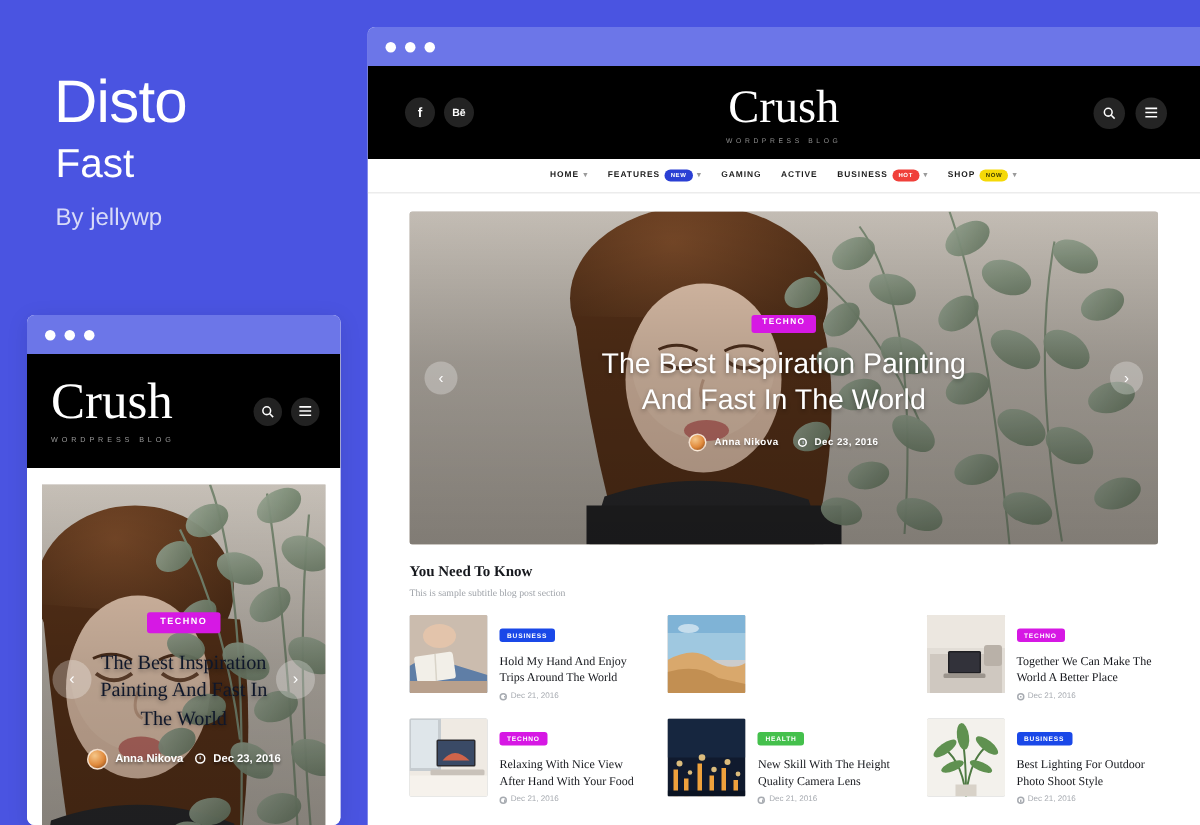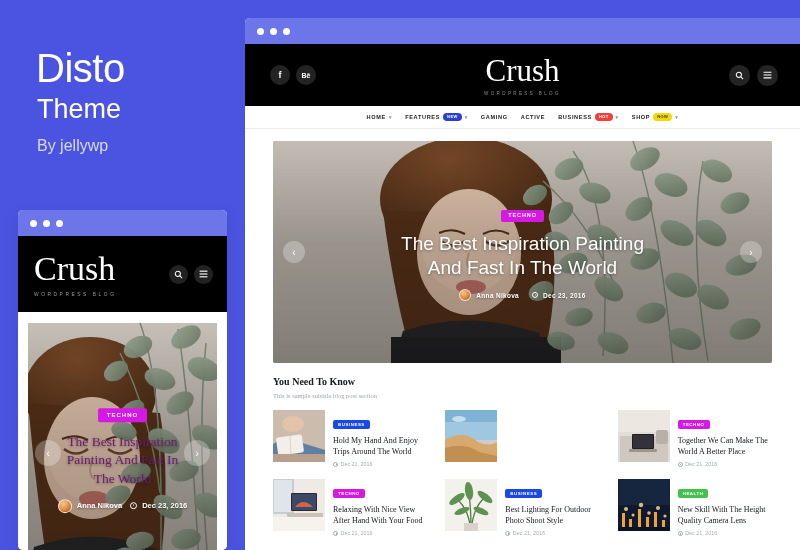--- a/index.html
+++ b/index.html
@@ -395,21 +395,21 @@
     color: #fff;
     font-size: 6px;
     font-weight: 700;
     letter-spacing: 1px;
     padding: 4px 9px;
     border-radius: 2px;
     line-height: 1;
   }
   .mini-title {
     font-family: "Liberation Serif", serif;
-    color: #701a75;
+    color: #0f172a;
     font-size: 13.5px;
     line-height: 1.35;
     margin-top: 11px;
     text-shadow: 0 1px 3px rgba(0,0,0,0.4);
   }
   .mini-meta {
     margin-top: 11px;
     display: flex;
     align-items: center;
     justify-content: center;
@@ -434,21 +434,21 @@
   .mini-arrow.left { left: 7px; }
   .mini-arrow.right { right: 7px; }
 
   svg { display: block; }
 </style>
 </head>
 <body>
 
 <div class="promo">
   <div class="promo-title">Disto</div>
-  <div class="promo-sub">Theme</div>
+  <div class="promo-sub">Fast</div>
   <div class="promo-by">By jellywp</div>
 </div>
 
 <div class="win" id="main-window">
   <div class="titlebar">
     <span class="dot"></span>
     <span class="dot"></span>
     <span class="dot"></span>
   </div>
 
@@ -688,49 +688,20 @@
           <div class="pdate">
             <span class="clock"></span>
             <span>Dec 21, 2016</span>
           </div>
         </div>
       </div>
 
       <div class="post">
         <div class="thumb">
           <svg viewBox="0 0 52 52" width="52" height="52">
-            <rect width="52" height="52" fill="#f3f1ec"></rect>
-            <g stroke="#4f7a43" stroke-width="1.3" fill="none">
-              <path d="M26 52 q-2 -20 -12 -30"></path>
-              <path d="M26 52 q2 -22 12 -32"></path>
-              <path d="M26 52 q0 -24 -2 -36"></path>
-            </g>
-            <g fill="#5f9150">
-              <ellipse cx="12" cy="20" rx="9" ry="3.5" transform="rotate(-35 12 20)"></ellipse>
-              <ellipse cx="40" cy="18" rx="9" ry="3.5" transform="rotate(38 40 18)"></ellipse>
-              <ellipse cx="24" cy="12" rx="4" ry="9" transform="rotate(-8 24 12)"></ellipse>
-              <ellipse cx="17" cy="32" rx="8" ry="3" transform="rotate(-22 17 32)"></ellipse>
-              <ellipse cx="36" cy="32" rx="8" ry="3" transform="rotate(24 36 32)"></ellipse>
-            </g>
-            <rect x="19" y="44" width="14" height="8" fill="#d8d2c8"></rect>
-          </svg>
-        </div>
-        <div class="pbody">
-          <span class="pcat" style="background:#1a48e8">BUSINESS</span>
-          <div class="ptitle">Best Lighting For Outdoor Photo Shoot Style</div>
-          <div class="pdate">
-            <span class="clock"></span>
-            <span>Dec 21, 2016</span>
-          </div>
-        </div>
-      </div>
-
-      <div class="post">
-        <div class="thumb">
-          <svg viewBox="0 0 52 52" width="52" height="52">
             <rect width="52" height="52" fill="#101a2e"></rect>
             <rect y="0" width="52" height="26" fill="#16263f"></rect>
             <g fill="#f0a23c">
               <rect x="4" y="34" width="3" height="18"></rect>
                 <rect x="11" y="40" width="3" height="12"></rect>
               <rect x="20" y="30" width="3" height="22"></rect>
                 <rect x="28" y="38" width="3" height="14"></rect>
               <rect x="36" y="33" width="3" height="19"></rect>
                 <rect x="44" y="41" width="3" height="11"></rect>
             </g>
@@ -741,20 +712,49 @@
                 <circle cx="40" cy="29" r="2"></circle>
               <circle cx="15" cy="36" r="1.5"></circle>
                 <circle cx="47" cy="37" r="1.6"></circle>
             </g>
             <rect y="48" width="52" height="4" fill="#0a1322"></rect>
           </svg>
         </div>
         <div class="pbody">
           <span class="pcat" style="background:#44c04c">HEALTH</span>
           <div class="ptitle">New Skill With The Height Quality Camera Lens</div>
+          <div class="pdate">
+            <span class="clock"></span>
+            <span>Dec 21, 2016</span>
+          </div>
+        </div>
+      </div>
+
+      <div class="post">
+        <div class="thumb">
+          <svg viewBox="0 0 52 52" width="52" height="52">
+            <rect width="52" height="52" fill="#f3f1ec"></rect>
+            <g stroke="#4f7a43" stroke-width="1.3" fill="none">
+              <path d="M26 52 q-2 -20 -12 -30"></path>
+              <path d="M26 52 q2 -22 12 -32"></path>
+              <path d="M26 52 q0 -24 -2 -36"></path>
+            </g>
+            <g fill="#5f9150">
+              <ellipse cx="12" cy="20" rx="9" ry="3.5" transform="rotate(-35 12 20)"></ellipse>
+              <ellipse cx="40" cy="18" rx="9" ry="3.5" transform="rotate(38 40 18)"></ellipse>
+              <ellipse cx="24" cy="12" rx="4" ry="9" transform="rotate(-8 24 12)"></ellipse>
+              <ellipse cx="17" cy="32" rx="8" ry="3" transform="rotate(-22 17 32)"></ellipse>
+              <ellipse cx="36" cy="32" rx="8" ry="3" transform="rotate(24 36 32)"></ellipse>
+            </g>
+            <rect x="19" y="44" width="14" height="8" fill="#d8d2c8"></rect>
+          </svg>
+        </div>
+        <div class="pbody">
+          <span class="pcat" style="background:#1a48e8">BUSINESS</span>
+          <div class="ptitle">Best Lighting For Outdoor Photo Shoot Style</div>
           <div class="pdate">
             <span class="clock"></span>
             <span>Dec 21, 2016</span>
           </div>
         </div>
       </div>
 
     </div>
   </div>
 </div>

